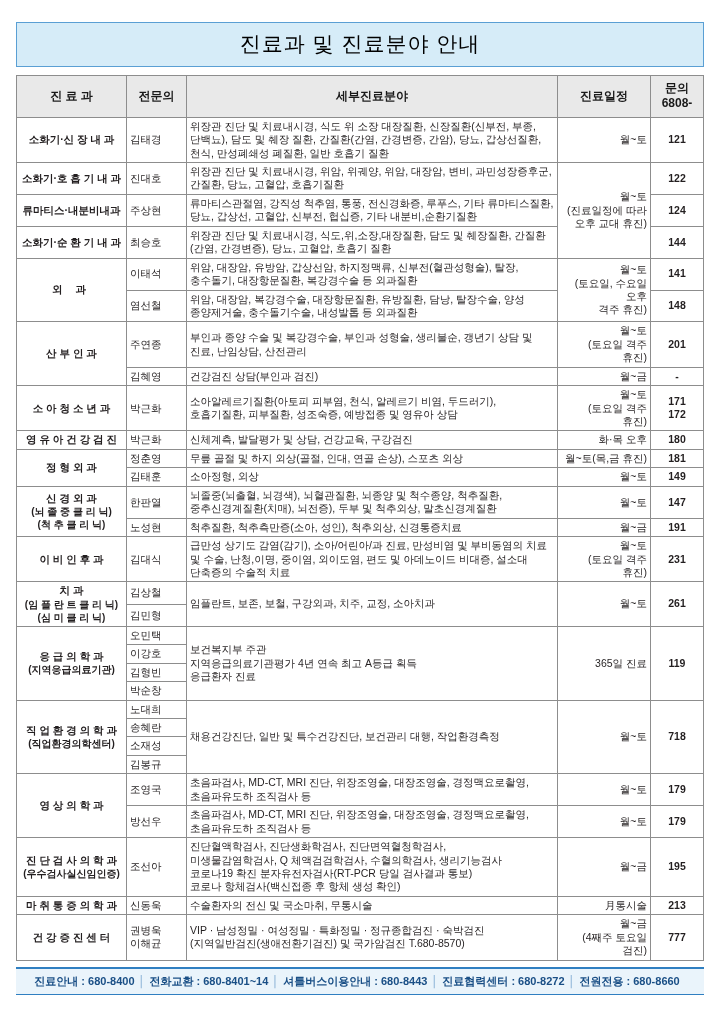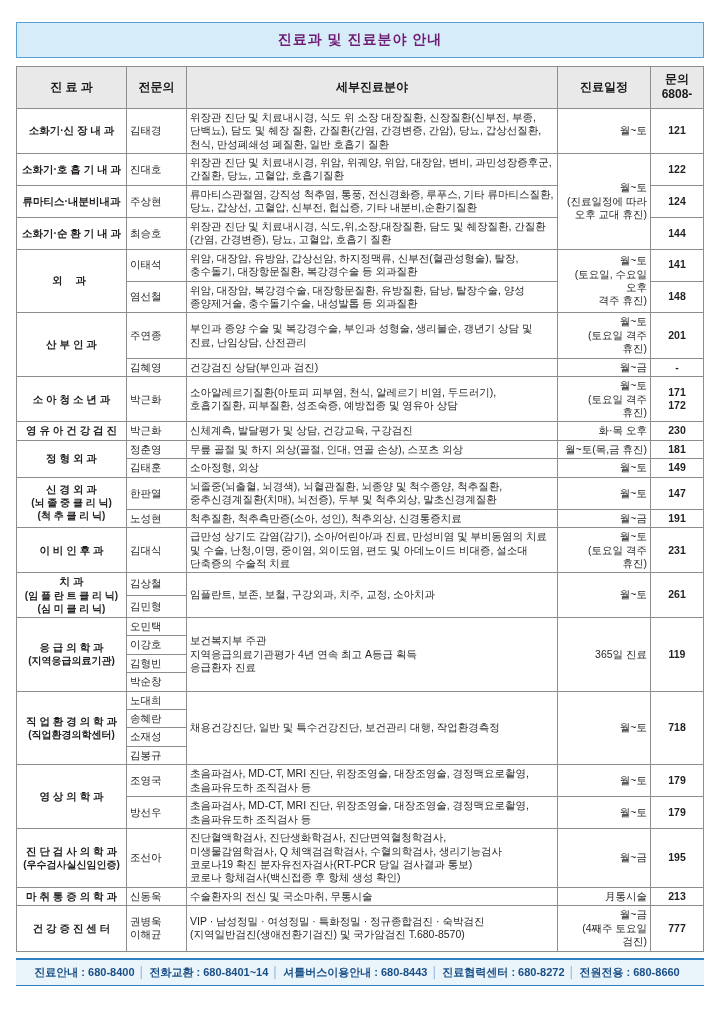--- a/index.html
+++ b/index.html
@@ -17,23 +17,23 @@
   }
   
   .title-bar{
     border:1px solid #5a9fd4;
     background:#d6ecf8;
     text-align:center;
     padding:7px 0 8px 0;
     margin-bottom:8px;
   }
   .title-bar .title{
-    font-size:14px;
-    font-weight:bold;
-    color:#701a75;
+    font-size:21px;
+    font-weight:normal;
+    color:#000000;
     letter-spacing:1px;
   }
   
   table.main{
     border-collapse:collapse;
     width:100%;
     table-layout:fixed;
   }
   table.main th, table.main td{
     border:1px solid #8d8d8d;
@@ -165,21 +165,21 @@
           <td class="c-doc">박근화</td>
           <td class="c-desc" rowspan="1">소아알레르기질환(아토피 피부염, 천식, 알레르기 비염, 두드러기), 호흡기질환, 피부질환, 성조숙증, 예방접종 및 영유아 상담</td>
           <td class="c-sched" rowspan="1">월~토<br>(토요일 격주 휴진)</td>
           <td class="c-tel" rowspan="1">171<br>172</td>
         </tr>
         <tr>
           <td class="c-dept" rowspan="1"><span>영 유 아 건 강 검 진</span></td>
           <td class="c-doc">박근화</td>
           <td class="c-desc" rowspan="1">신체계측, 발달평가 및 상담, 건강교육, 구강검진</td>
           <td class="c-sched" rowspan="1">화·목 오후</td>
-          <td class="c-tel" rowspan="1">230</td>
+          <td class="c-tel" rowspan="1">180</td>
         </tr>
         <tr>
           <td class="c-dept" rowspan="2"><span>정   형   외   과</span></td>
           <td class="c-doc">정춘영</td>
           <td class="c-desc" rowspan="1">무릎 골절 및 하지 외상(골절, 인대, 연골 손상), 스포츠 외상</td>
           <td class="c-sched" rowspan="1">월~토(목,금 휴진)</td>
           <td class="c-tel" rowspan="1">181</td>
         </tr>
         <tr>
           <td class="c-doc">김태훈</td>

